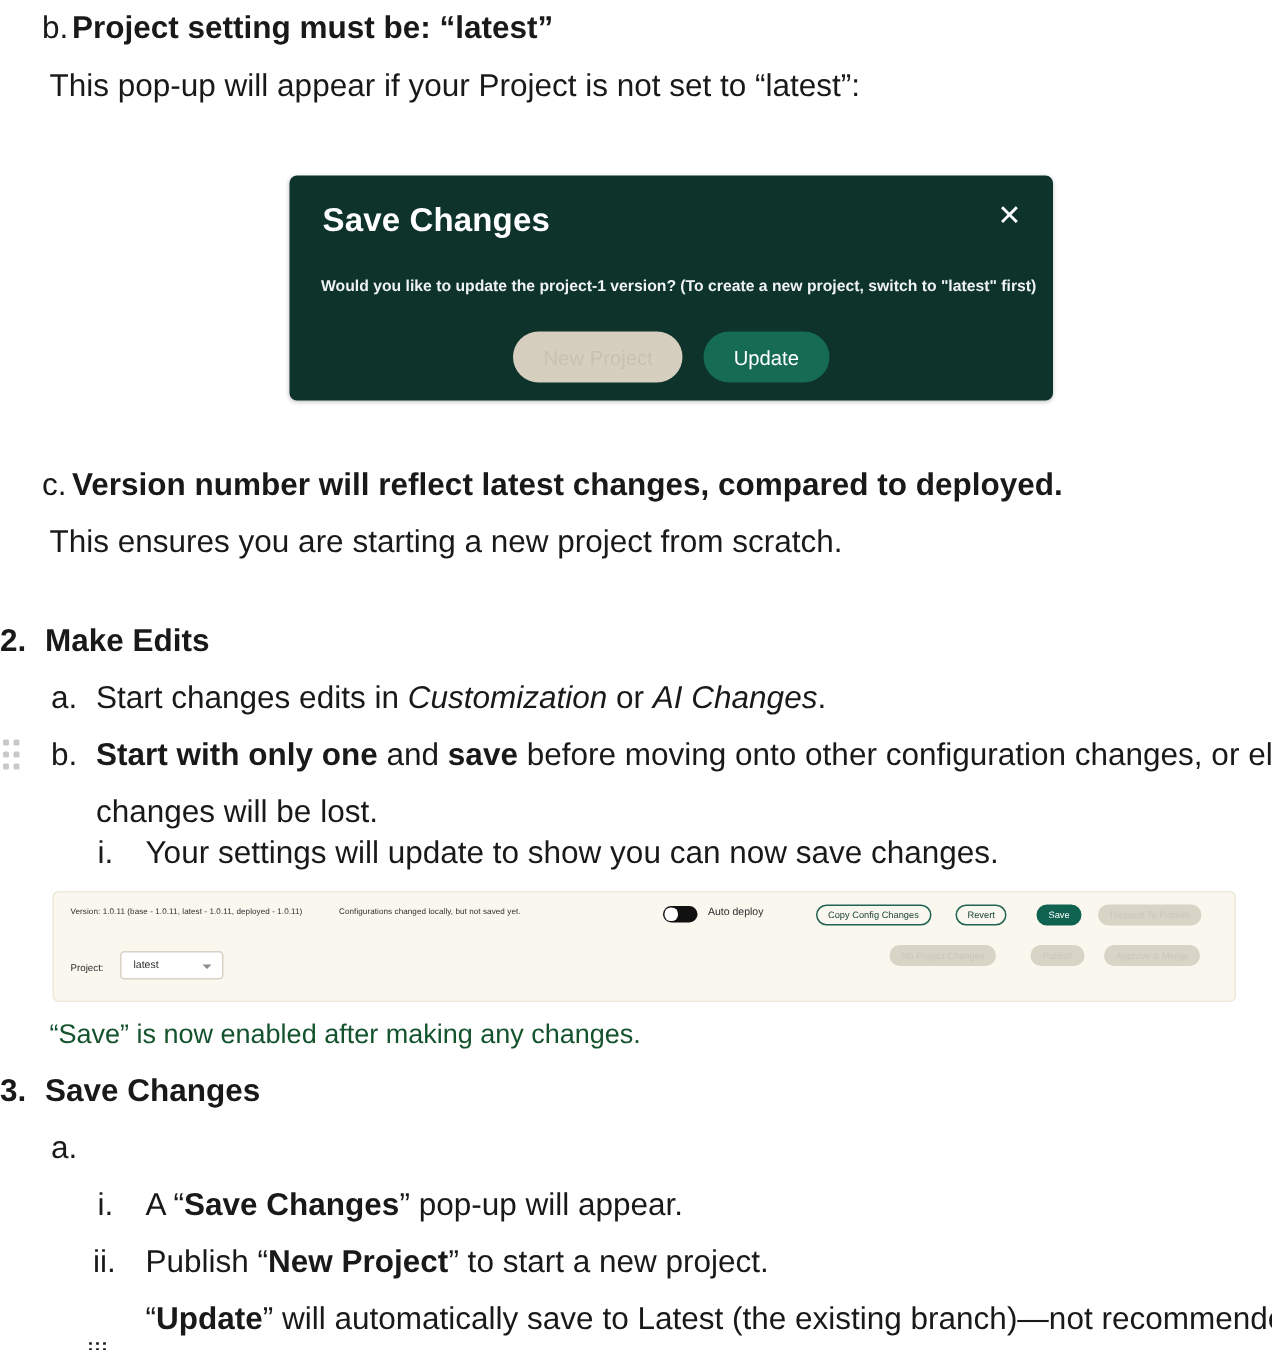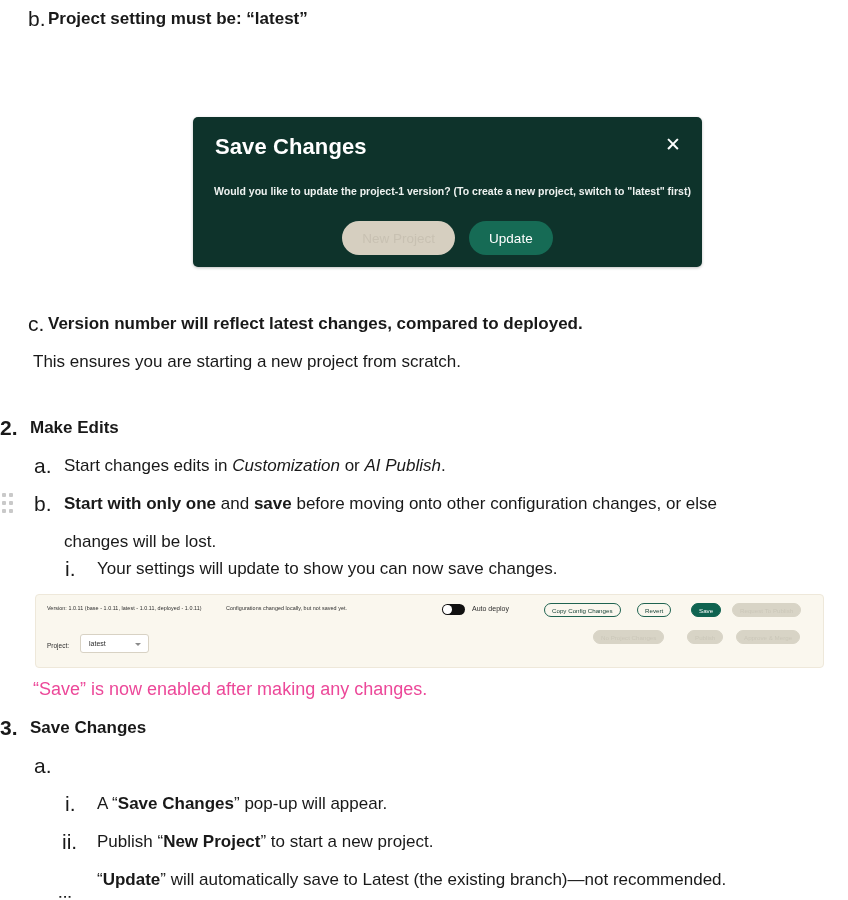--- a/index.html
+++ b/index.html
@@ -12,28 +12,28 @@
     font-family: "Liberation Sans", sans-serif;
     color: #1a1a1a;
     overflow: hidden;
     position: relative;
   }
 
   .doc { position: relative; width: 848px; height: 900px; }
 
   
   .line { position: absolute; white-space: nowrap; }
-  .txt-lg  { font-size: 17px; line-height: 28px; font-weight: 400; color: #191919; }
+  .txt-lg  { font-size: 21px; line-height: 28px; font-weight: 400; color: #191919; }
   .txt-lg b, .b { font-weight: 700; }
   .txt-lg i, .i { font-style: italic; }
 
   .marker { position: absolute; font-size: 21px; line-height: 28px; color: #191919; }
   .marker.bold { font-weight: 700; }
 
-  .caption { position: absolute; font-size: 18px; line-height: 26px; color: #ec4899; white-space: nowrap; }
+  .caption { position: absolute; font-size: 18px; line-height: 26px; color: #14532d; white-space: nowrap; }
 
   
   .drag-handle {
     position: absolute; left: 0px; top: 492px;
     width: 14px; height: 22px;
     display: grid;
     grid-template-columns: repeat(2, 4px);
     grid-template-rows: repeat(3, 4px);
     gap: 4px 3px;
     align-content: center; justify-content: center;
@@ -176,41 +176,42 @@
   .sb-approve { left: 700px; top: 35px; }
 </style>
 </head>
 <body>
 
 <div class="doc">
 
   <span class="marker" style="left:28px; top:5px;">b.</span>
   <span class="line txt-lg b" style="left:48px; top:5px;">Project setting must be: “latest”</span>
 
+  <span class="line txt-lg" style="left:33px; top:44px;">This pop-up will appear if your Project is not set to “latest”:</span>
 
   <div class="modal">
     <div class="modal-title">Save Changes</div>
     <div class="modal-close">✕</div>
     <div class="modal-body">Would you like to update the project-1 version? (To create a new project, switch to "latest" first)</div>
     <div class="modal-actions">
       <button class="btn-pill btn-newproject">New Project</button>
       <button class="btn-pill btn-update">Update</button>
     </div>
   </div>
 
   <span class="marker" style="left:28px; top:310px;">c.</span>
   <span class="line txt-lg" style="left:33px; top:348px;">This ensures you are starting a new project from scratch.</span>
 
   <span class="line txt-lg b" style="left:48px; top:310px;">Version number will reflect latest changes, compared to deployed.</span>
 
   <span class="marker bold" style="left:0px; top:414px;">2.</span>
   <span class="line txt-lg b" style="left:30px; top:414px;">Make Edits</span>
 
   <span class="marker" style="left:34px; top:452px;">a.</span>
-  <span class="line txt-lg" style="left:64px; top:452px;"><span>Start changes edits in </span><span class="i">Customization</span><span> or </span><span class="i">AI Publish</span><span>.</span></span>
+  <span class="line txt-lg" style="left:64px; top:452px;"><span>Start changes edits in </span><span class="i">Customization</span><span> or </span><span class="i">AI Changes</span><span>.</span></span>
 
   <div class="drag-handle">
     <span></span>
     <span></span>
     <span></span>
     <span></span>
     <span></span>
     <span></span>
   </div>
 

